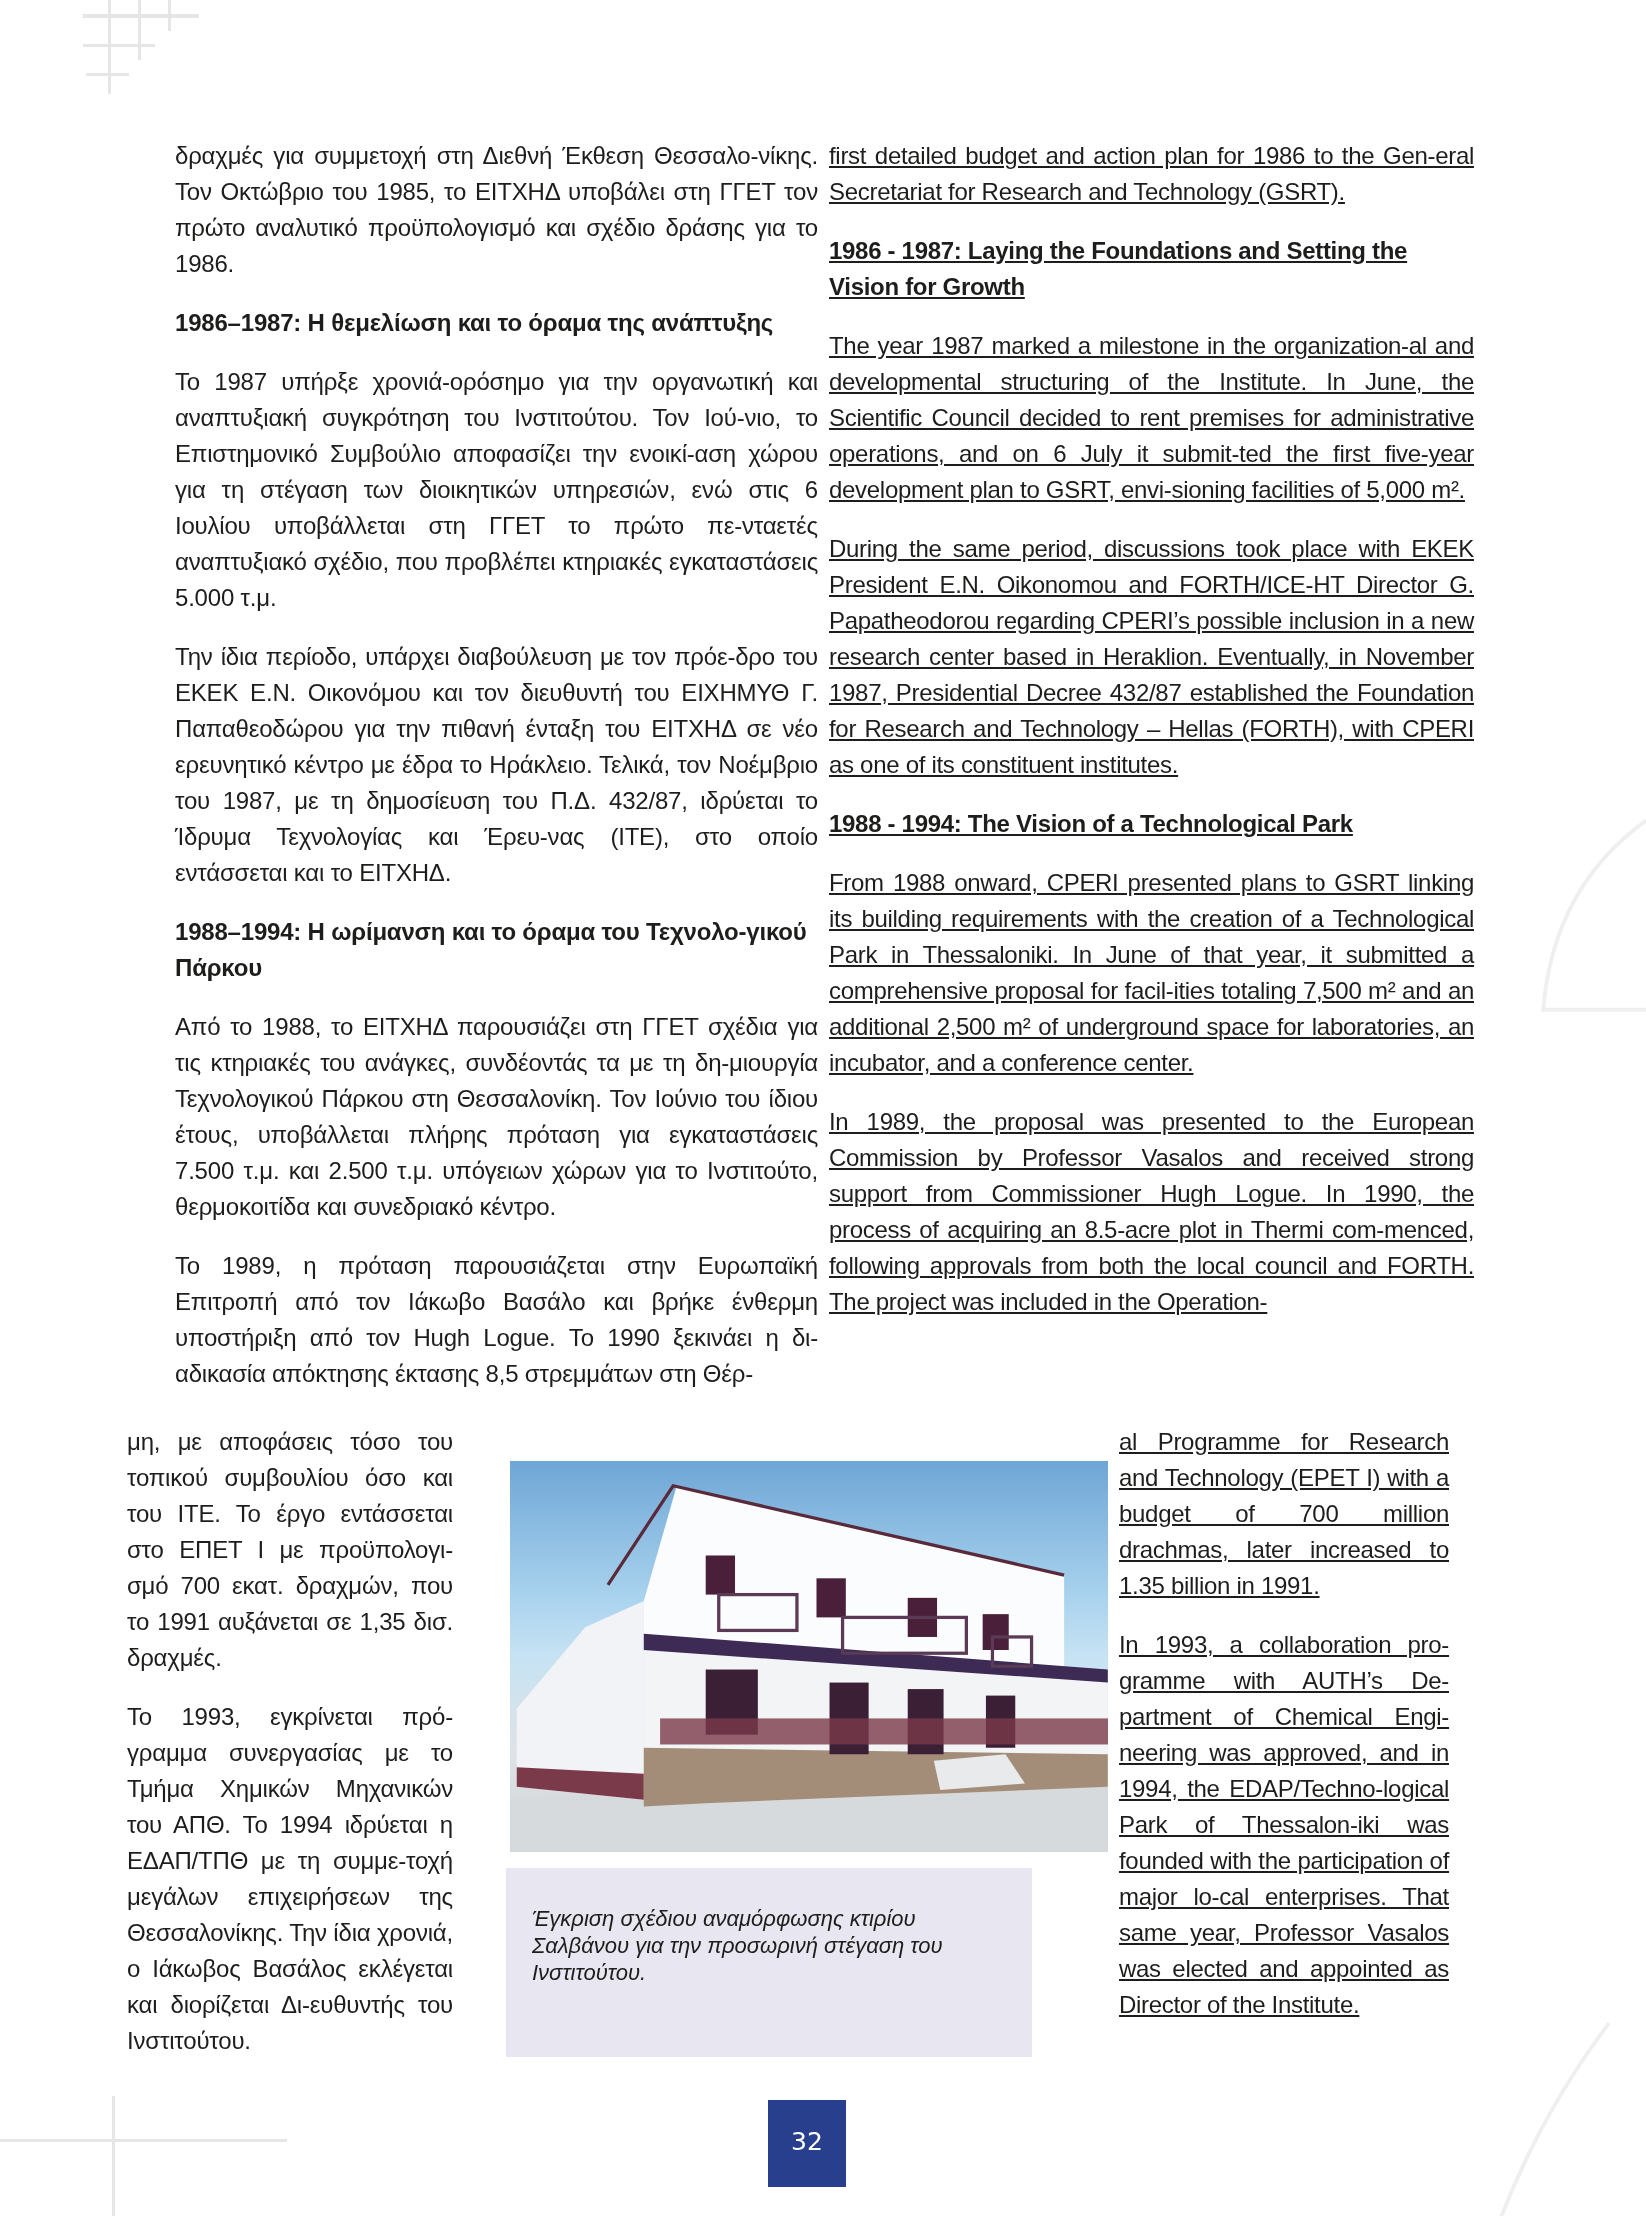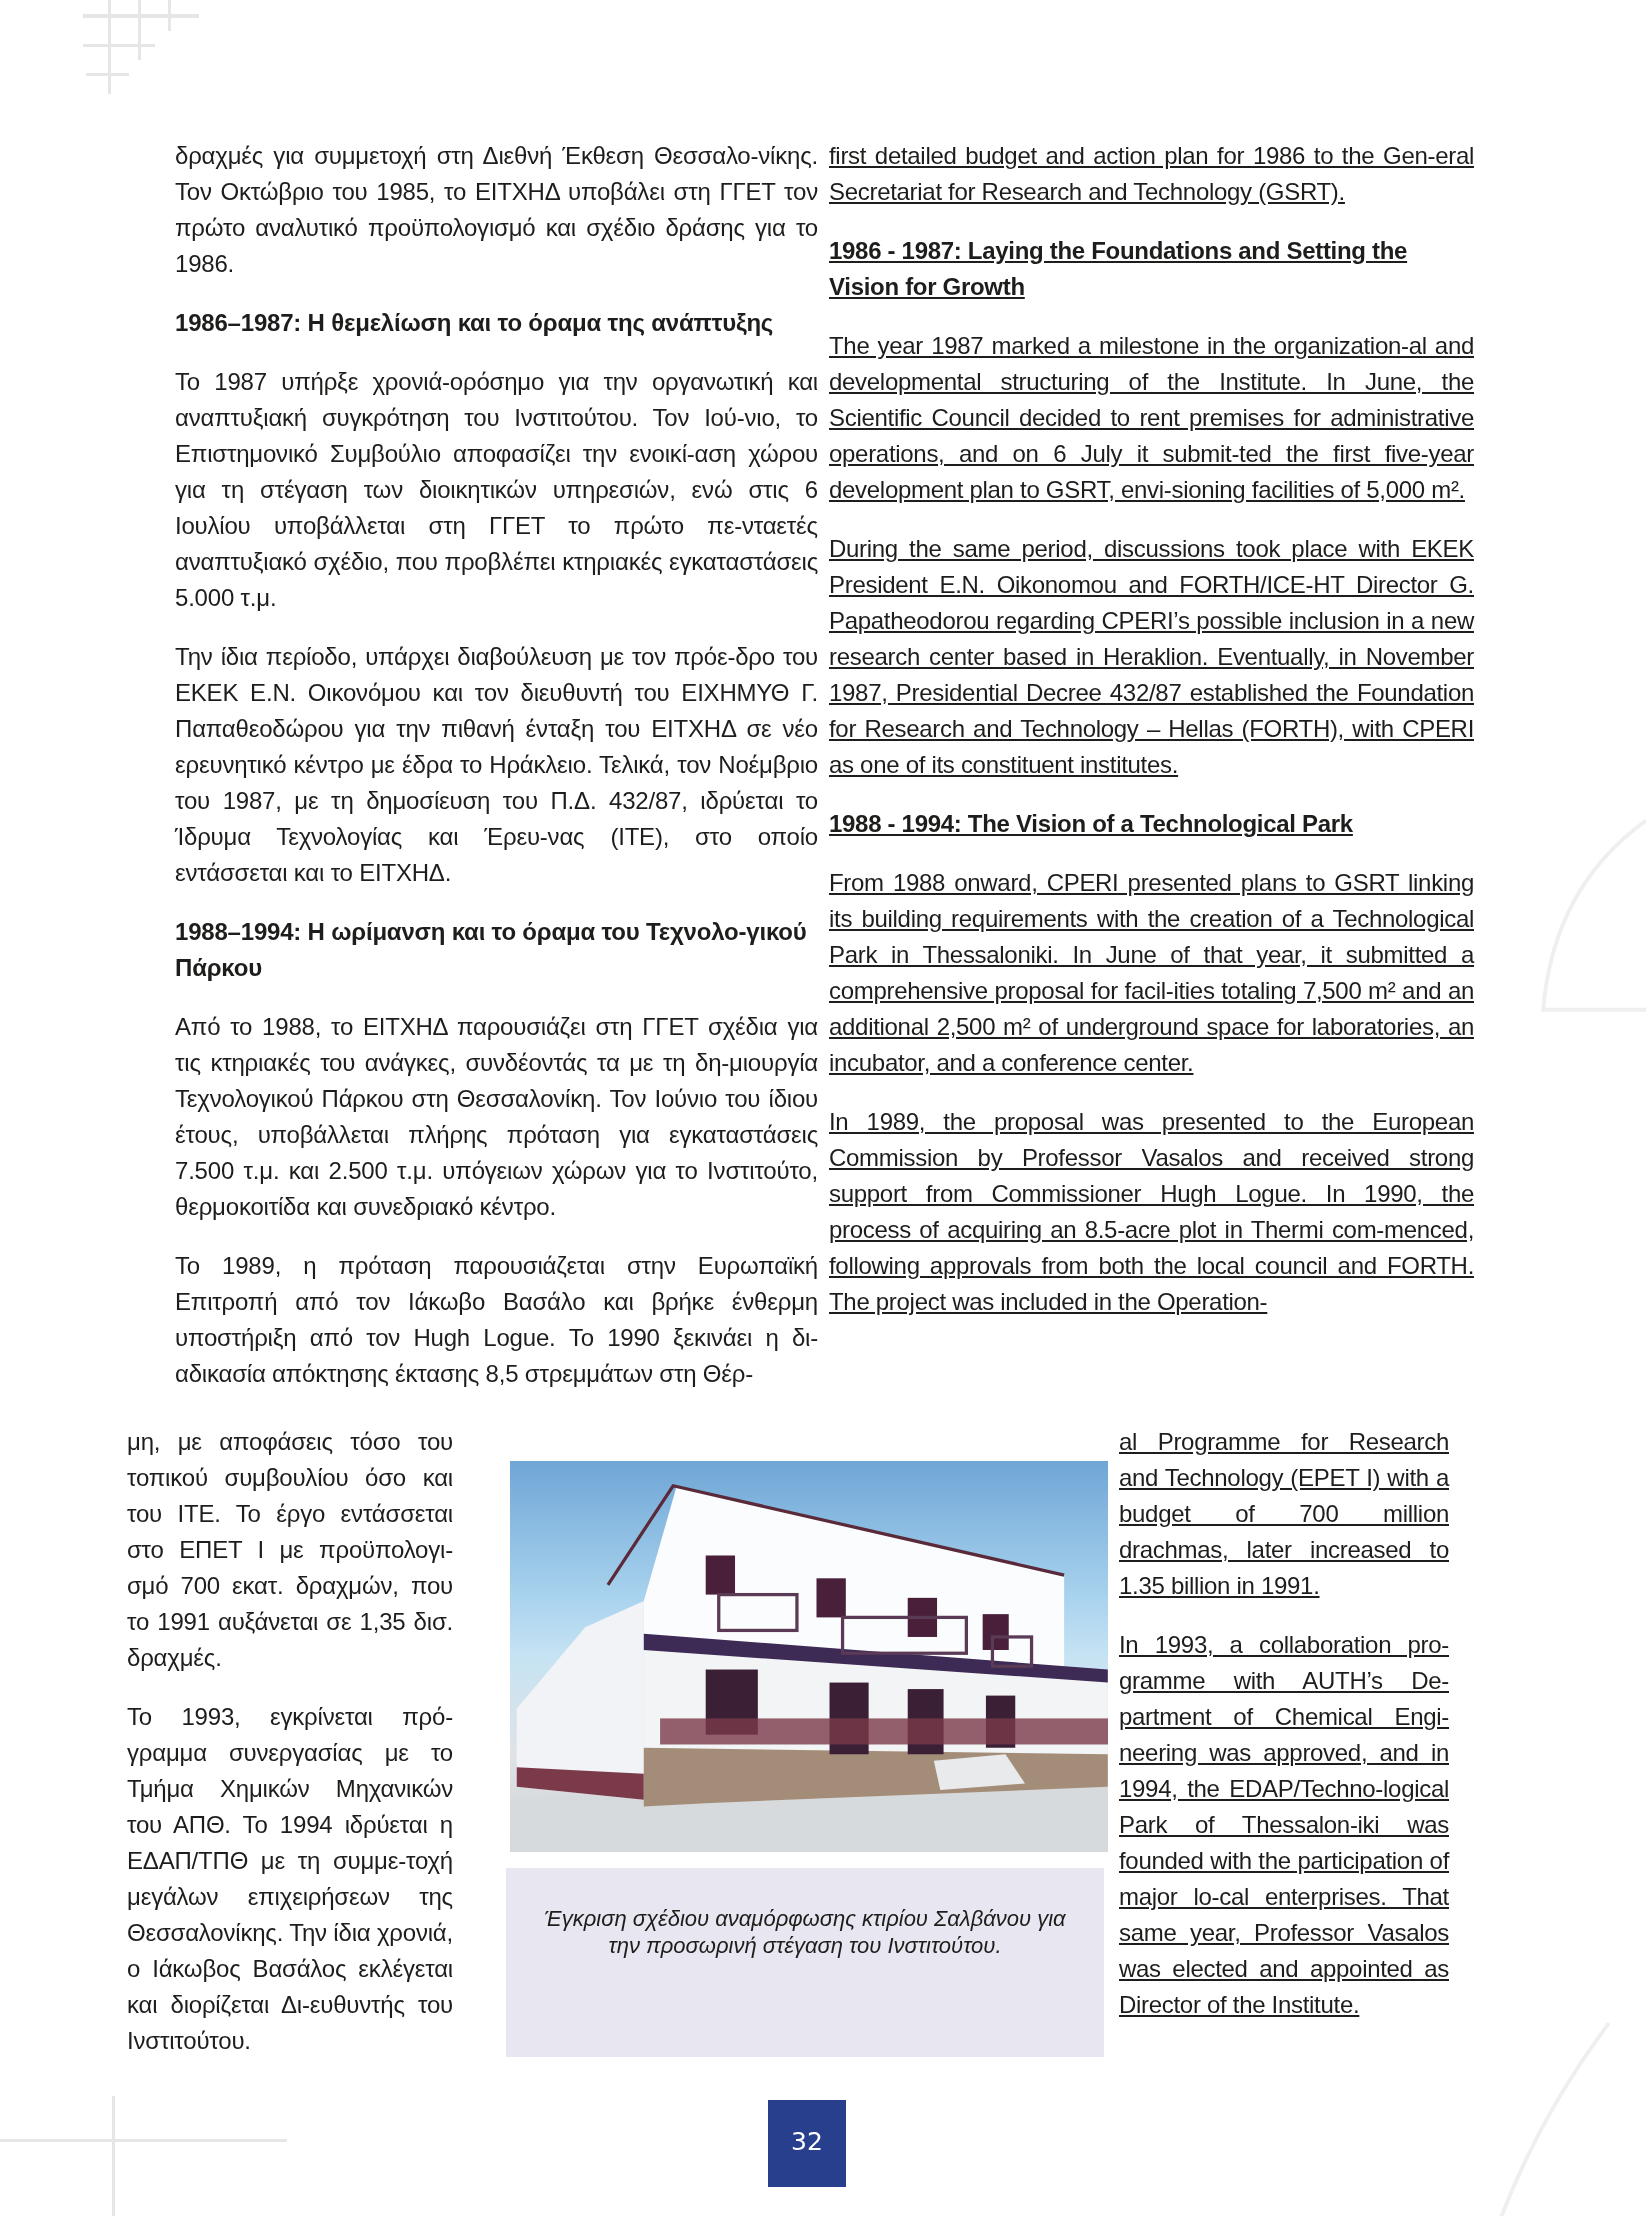--- a/index.html
+++ b/index.html
@@ -14,22 +14,22 @@
   .left { left: 140px; top: 138px; width: 643px; margin-left: 35px; }
   .right { left: 829px; top: 138px; width: 645px; }
   .narrow-left { position: absolute; left: 127px; top: 1424px; width: 326px; }
   .narrow-right { position: absolute; left: 1119px; top: 1424px; width: 330px; }
   .photo {
     position: absolute; left: 510px; top: 1461px; width: 598px; height: 391px;
     background: linear-gradient(180deg, #6fa6d6 0%, #a9d3ee 35%, #c6e3f3 50%, #dfe3e6 75%, #cfd3d6 100%);
     overflow: hidden;
   }
   .caption {
-    position: absolute; left: 506px; top: 1868px; width: 598px; height: 189px;
-    background: #e8e6f0; text-align: center;
+    position: absolute; left: 506px; top: 1868px; width: 526px; height: 189px;
+    background: #e8e6f0; 
     font-family: "Liberation Sans", "DejaVu Sans", sans-serif; font-style: italic;
   }
   .caption .gr-cap { margin-top: 37px; font-size: 22px; line-height: 27px; color: #1d1d1b; padding: 0 26px; }
   .caption .en-cap { margin-top: 5.2px; font-size: 22px; line-height: 27px; color: #55555a; padding: 0 78px; }
   .pagenum {
     position: absolute; left: 768px; top: 2100px; width: 78px; height: 87px;
     background: #283f8e; color: #ffffff; text-align: center;
     font-family: "DejaVu Sans", sans-serif; font-size: 25px; padding-top: 27px; box-sizing: border-box;
   }
 </style>

